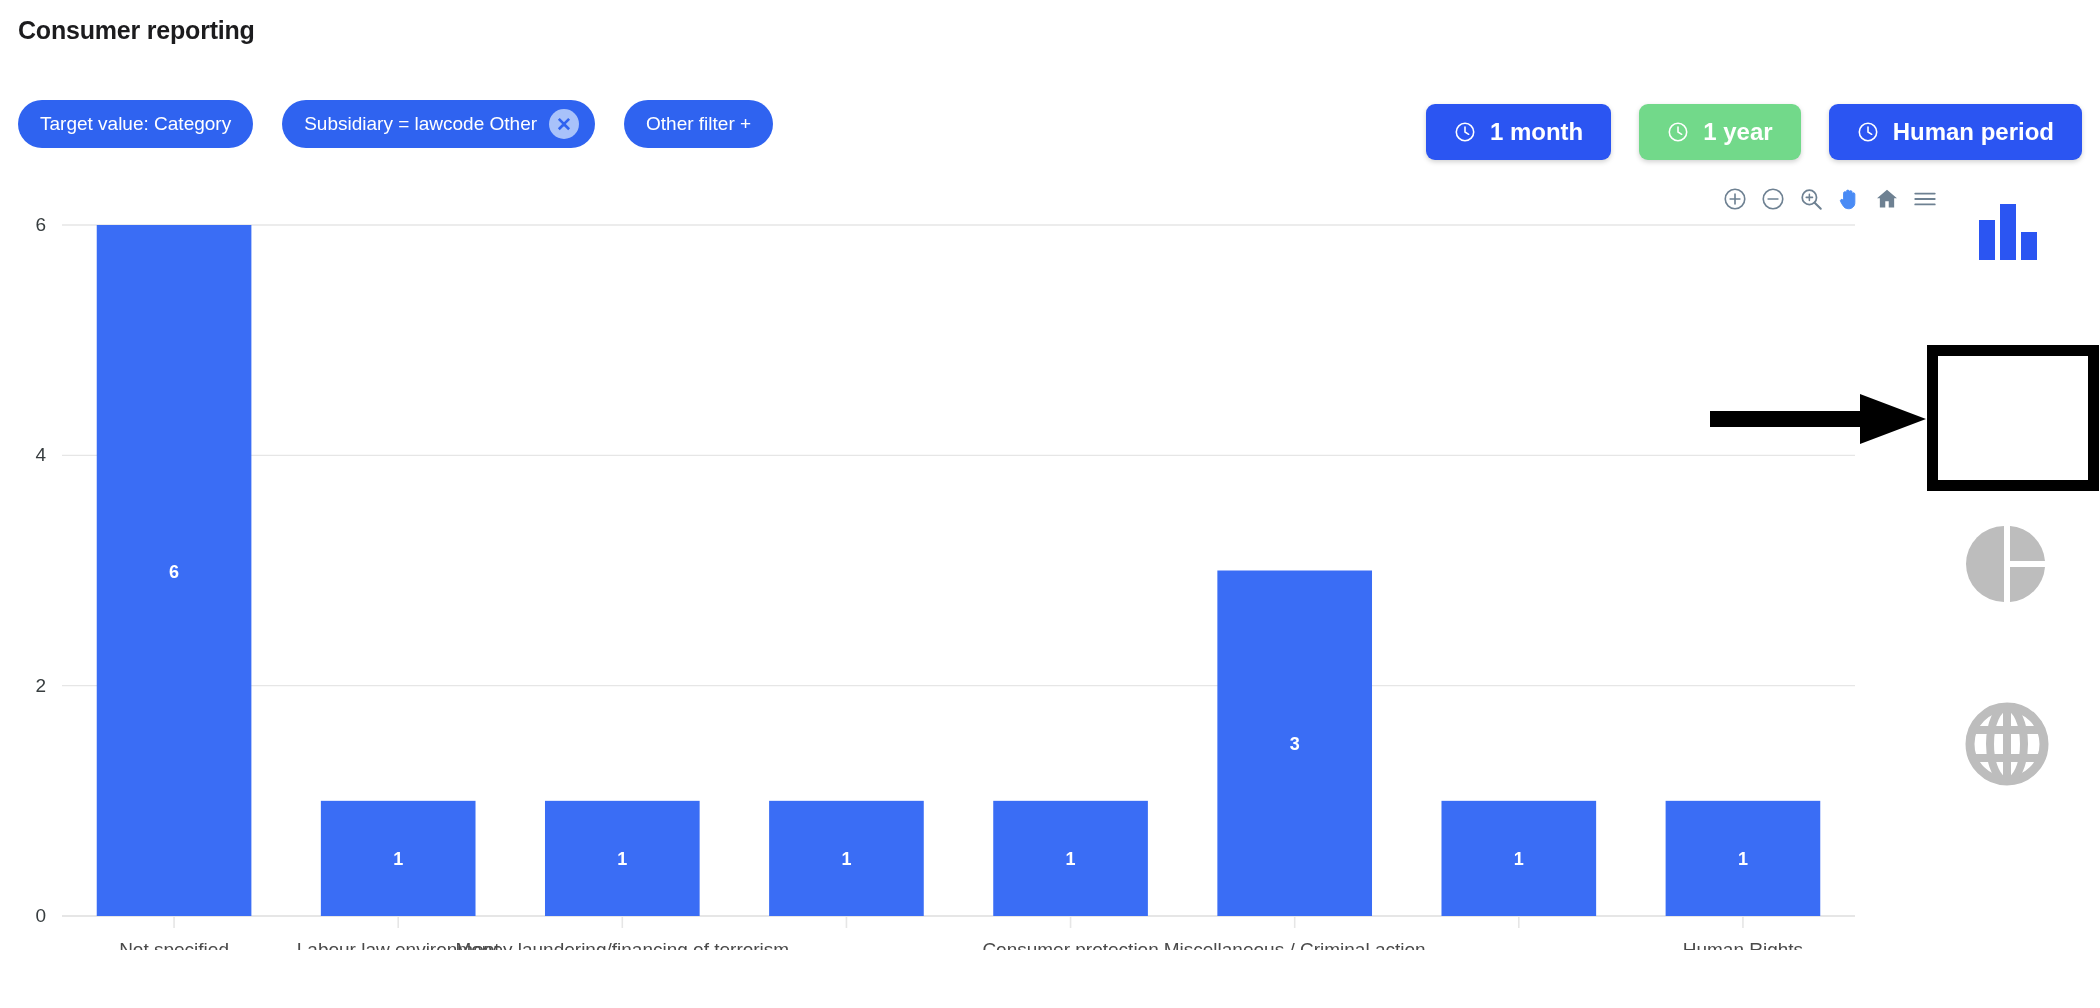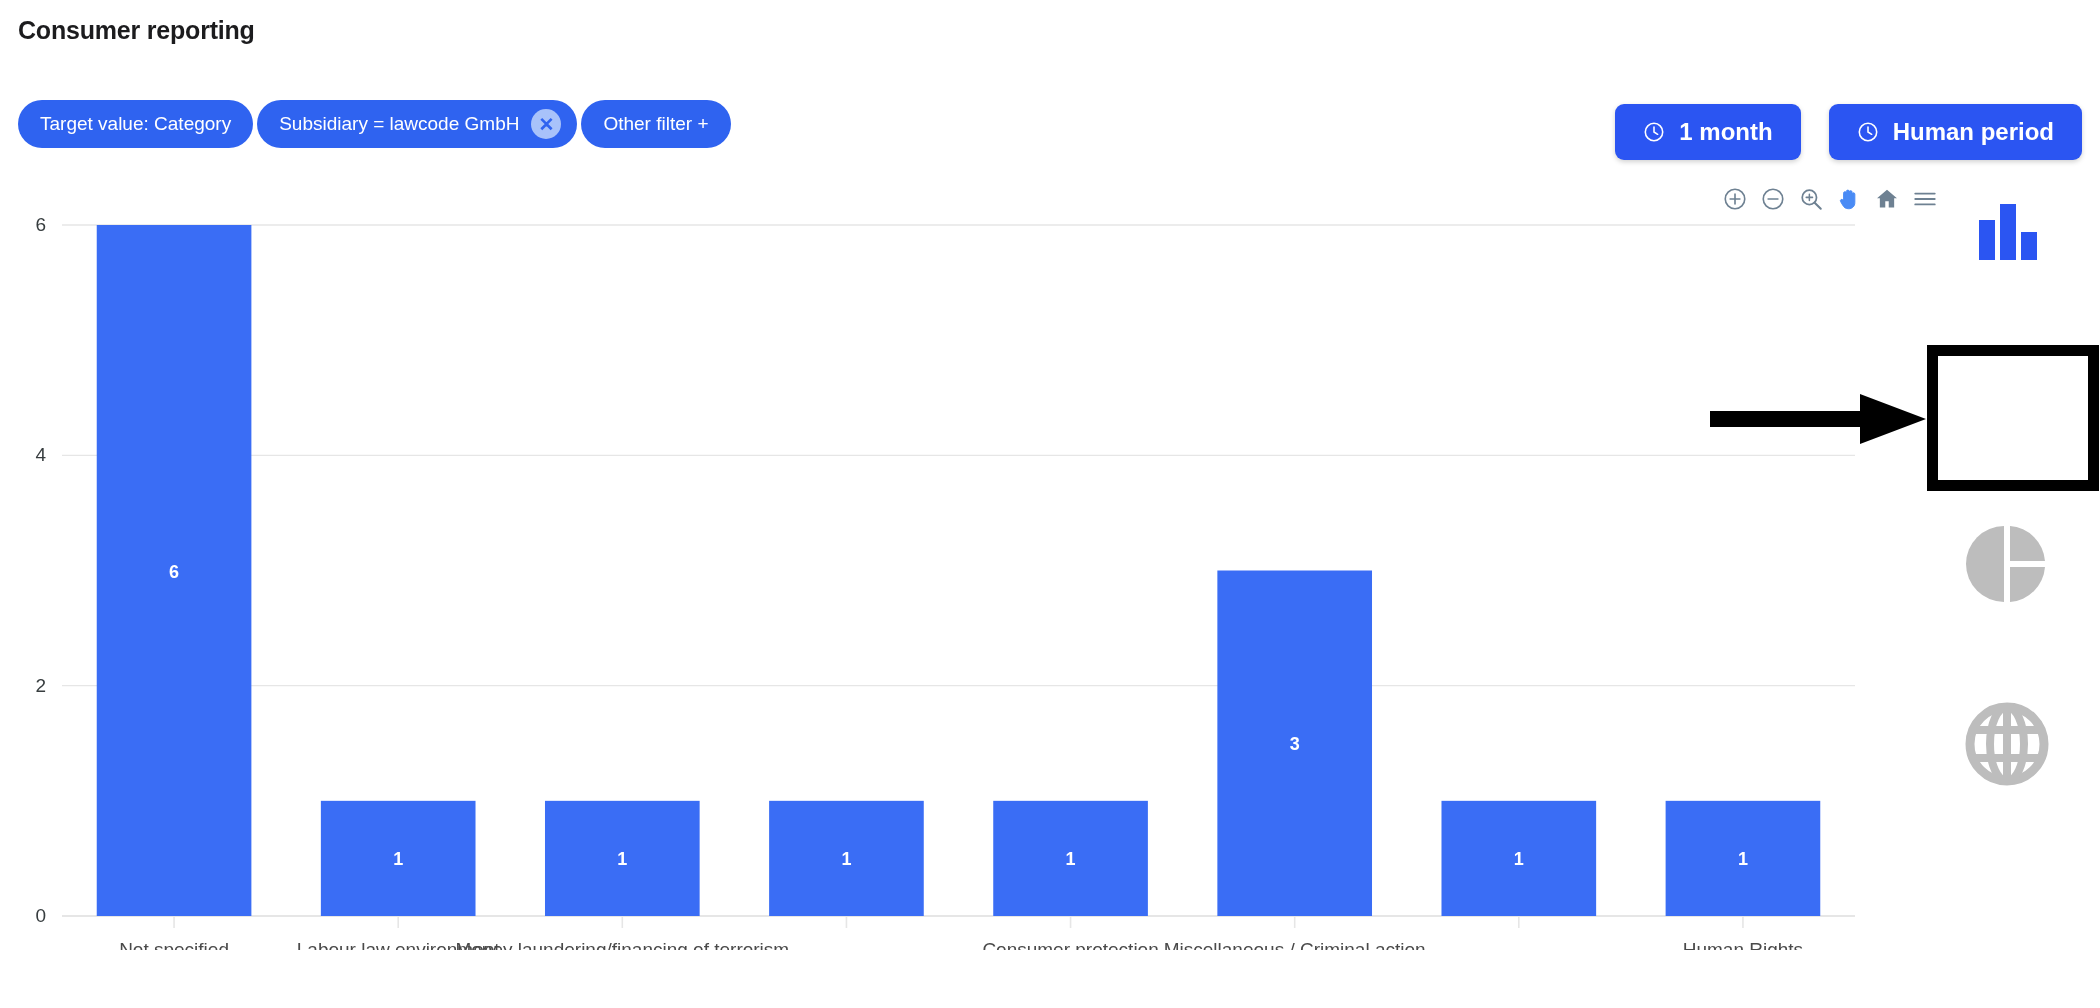--- a/index.html
+++ b/index.html
@@ -12,21 +12,21 @@
   #page { position: relative; width: 2100px; height: 1008px; background:#fff; }
 
   
   .page-title {
     position: absolute; left: 18px; top: 16px;
     font-size: 25px; font-weight: 700; color: #1c1c1e;
     letter-spacing: -0.2px;
   }
 
   
-  .filter-bar { position: absolute; left: 18px; top: 100px; display: flex; align-items: center; gap: 4px; }
+  .filter-bar { position: absolute; left: 18px; top: 100px; display: flex; align-items: center; gap: 29px; }
   .pill {
     background: #2f63f0; color: #ffffff;
     border-radius: 26px; height: 48px;
     display: flex; align-items: center; gap: 12px;
     padding: 0 22px; font-size: 19px; white-space: nowrap;
     cursor: pointer; border: none;
     font-family: "Liberation Sans", sans-serif;
   }
   .pill-x {
     width: 30px; height: 30px; border-radius: 50%;
@@ -81,35 +81,42 @@
 
 <div id="page">
 
   <div class="page-title">Consumer reporting</div>
 
   <div class="filter-bar">
     <button class="pill">
       <span>Target value: Category</span>
     </button>
     <button class="pill">
-      <span>Subsidiary = lawcode GmbH</span>
+      <span>Subsidiary = lawcode Other</span>
       <span class="pill-x">✕</span>
     </button>
     <button class="pill">
       <span>Other filter +</span>
     </button>
   </div>
 
   <div class="period-bar">
     <button class="period-btn">
       <svg class="clock" viewBox="0 0 24 24">
         <circle cx="12" cy="12" r="9.5" fill="none" stroke="#ffffff" stroke-width="1.7"></circle>
         <path d="M12 6.5V12l4 2.5" fill="none" stroke="#ffffff" stroke-width="1.7" stroke-linecap="round"></path>
       </svg>
       <span>1 month</span>
+    </button>
+    <button class="period-btn is-active">
+      <svg class="clock" viewBox="0 0 24 24">
+        <circle cx="12" cy="12" r="9.5" fill="none" stroke="#ffffff" stroke-width="1.7"></circle>
+        <path d="M12 6.5V12l4 2.5" fill="none" stroke="#ffffff" stroke-width="1.7" stroke-linecap="round"></path>
+      </svg>
+      <span>1 year</span>
     </button>
     <button class="period-btn">
       <svg class="clock" viewBox="0 0 24 24">
         <circle cx="12" cy="12" r="9.5" fill="none" stroke="#ffffff" stroke-width="1.7"></circle>
         <path d="M12 6.5V12l4 2.5" fill="none" stroke="#ffffff" stroke-width="1.7" stroke-linecap="round"></path>
       </svg>
       <span>Human period</span>
     </button>
   </div>
 

